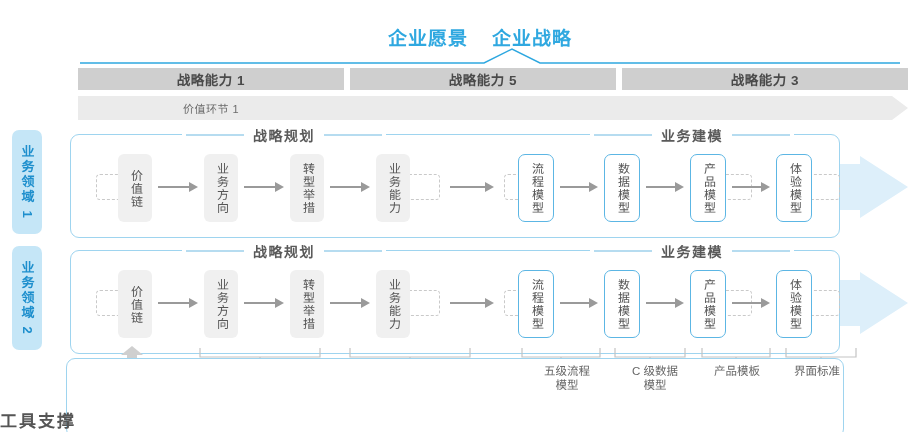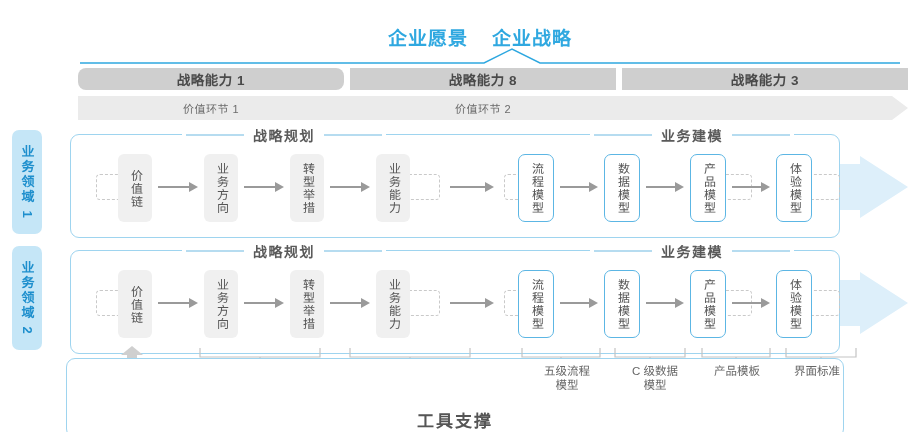--- a/index.html
+++ b/index.html
@@ -90,21 +90,21 @@
     border-left:11px solid transparent;border-right:11px solid transparent;
     border-bottom:9px solid #cfcfcf;
   }
 
   
   .tool-frame{
     border:1.4px solid #9ed4ef;border-radius:9px;box-sizing:border-box;background:#fff;
   }
   .tool-title{
     font-size:17px;font-weight:bold;color:#555;letter-spacing:2px;
-    text-align:center;white-space:nowrap;
+    text-align:left;white-space:nowrap;
   }
   .tool-label{
     font-size:11.5px;line-height:14px;color:#666;text-align:center;white-space:nowrap;
   }
   .tool-chip{
     border:1.3px solid #8fcdea;border-radius:7px;background:#fff;
     font-size:11.5px;line-height:14px;color:#555;text-align:center;
     display:flex;flex-direction:column;align-items:center;justify-content:center;
     box-sizing:border-box;
   }
@@ -119,33 +119,32 @@
     <span>企业愿景</span>
     <span>企业战略</span>
   </div>
 
   <div class="abs" style="left:60px;top:30px;width:850px;height:22px;">
     <svg width="850" height="22" viewBox="0 0 850 22">
       <polyline points="20,17 424,17 452,3 480,17 840,17" fill="none" stroke="#2fa8e0" stroke-width="1.4"></polyline>
     </svg>
   </div>
 
-  <div class="abs cap-bar" style="left:78px;top:52px;width:266px;border-radius:8px;">战略能力 1</div>
-  <div class="abs cap-bar" style="left:350px;top:52px;width:266px;">战略能力 8</div>
+  <div class="abs cap-bar" style="left:78px;top:52px;width:266px;">战略能力 1</div>
+  <div class="abs cap-bar" style="left:350px;top:52px;width:266px;">战略能力 5</div>
   <div class="abs cap-bar" style="left:622px;top:52px;width:286px;">战略能力 3</div>
 
   <div class="abs" style="left:78px;top:80px;width:830px;height:24px;">
     <svg width="830" height="24" viewBox="0 0 830 24">
       <polygon points="0,0 280,0 296,12 280,24 0,24" fill="#ebebeb"></polygon>
       <polygon points="272,0 552,0 568,12 552,24 272,24" fill="#ebebeb"></polygon>
       <polygon points="544,0 814,0 830,12 814,24 544,24" fill="#ebebeb"></polygon>
     </svg>
   </div>
   <div class="abs val-bar" style="left:78px;top:80px;width:266px;height:24px;">价值环节 1</div>
-  <div class="abs val-bar" style="left:350px;top:80px;width:266px;height:24px;">价值环节 2</div>
 
   <div class="abs domain-tab" style="left:12px;top:114px;height:104px;">业务领域 1</div>
   <div class="abs domain-tab" style="left:12px;top:230px;height:104px;">业务领域 2</div>
 
   <div class="abs" style="left:70px;top:118px;width:840px;height:104px;">
 
     <div class="abs" style="left:0px;top:22px;width:840px;height:62px;">
       <svg width="840" height="62" viewBox="0 0 840 62">
         <polygon points="0,8 790,8 790,0 838,31 790,62 790,54 0,54" fill="#ddeffa"></polygon>
       </svg>

